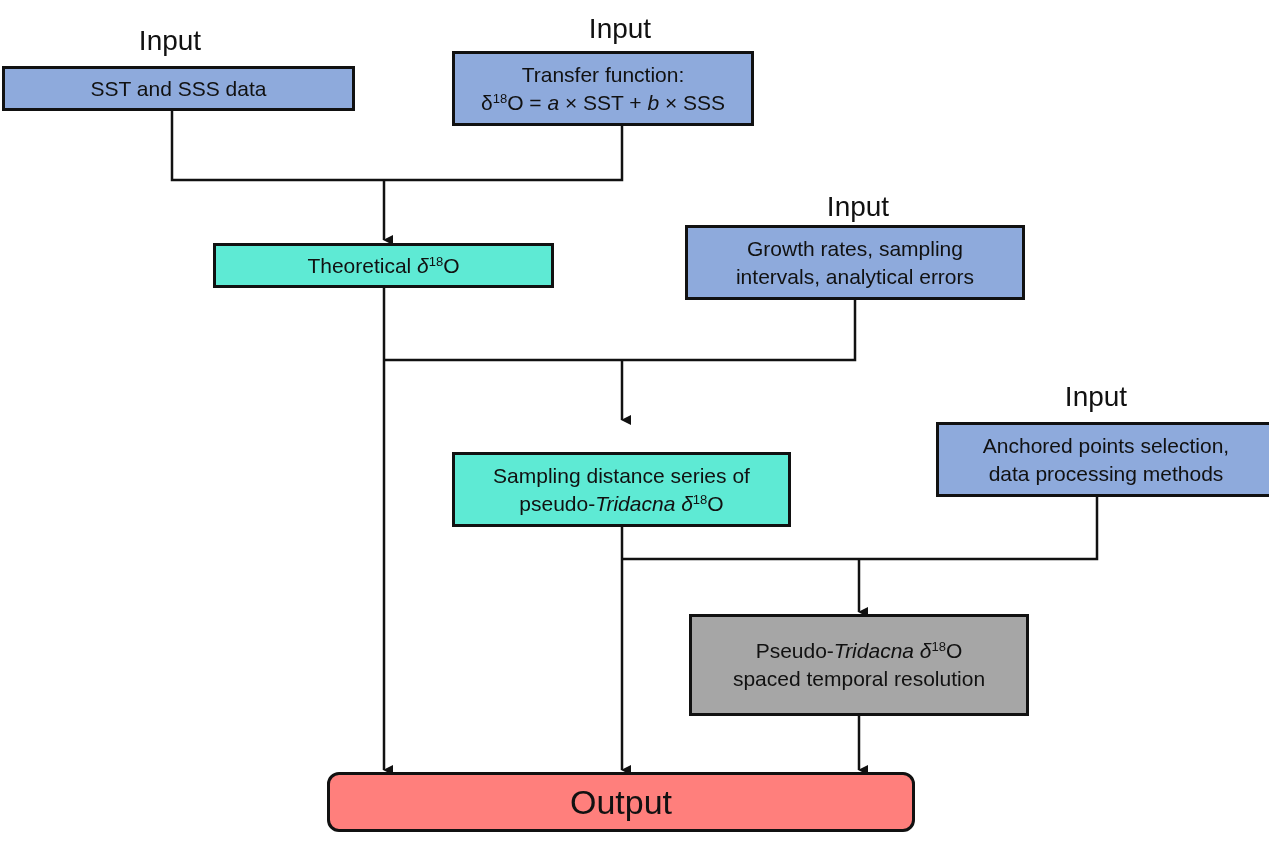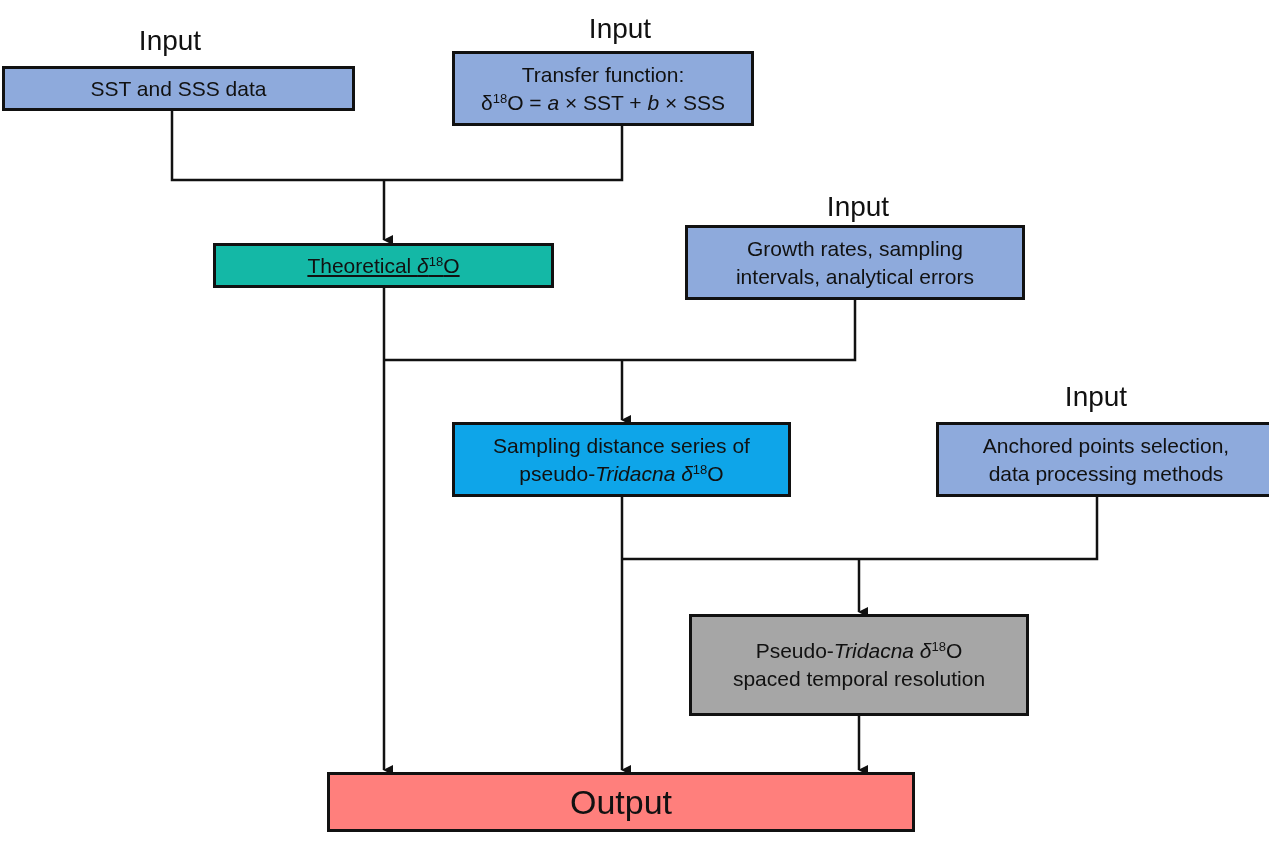--- a/index.html
+++ b/index.html
@@ -3,22 +3,22 @@
 <meta charset="utf-8">
 <style>
   html, body { margin: 0; padding: 0; background: #ffffff; }
   body { width: 1269px; height: 847px; position: relative; overflow: hidden;
          font-family: "Liberation Sans", "DejaVu Sans", sans-serif; color: #111; }
   svg.wires { position: absolute; left: 0; top: 0; }
   .box { position: absolute; box-sizing: border-box; border: 3px solid #111;
          display: flex; align-items: center; justify-content: center; text-align: center;
          font-size: 21px; line-height: 28px; }
   .input { background: #8eaadc; }
-  .light { background: #14b8a6; text-decoration: underline; }
-  .mid { background: #0ea5e9; }
+  .light { background: #5eead4; }
+  .mid { background: #5eead4; margin-top: 30px; }
   .dark { background: #a6a6a6; }
   .out { background: #ff7f7c; font-size: 34px; }
   .label { position: absolute; font-size: 28px; text-align: center; width: 200px; }
   sup { font-size: 0.62em; vertical-align: 0.55em; line-height: 0; }
   i { font-style: italic; }
 </style>
 </head>
 <body>
 
 <svg class="wires" width="1269" height="847">
@@ -86,15 +86,15 @@
   </div>
 </div>
 
 <div class="box dark" style="left:689px; top:614px; width:340px; height:102px;">
   <div>
     <div><span>Pseudo-</span><i>Tridacna</i><i> δ</i><sup>18</sup><span>O</span></div>
     <div>spaced temporal resolution</div>
   </div>
 </div>
 
-<div class="box out" style="left:327px; top:772px; width:588px; height:60px;">
+<div class="box out" style="left:327px; top:772px; width:588px; height:60px;border-radius:12px;">
   <span>Output</span>
 </div>
 
 </body></html>

